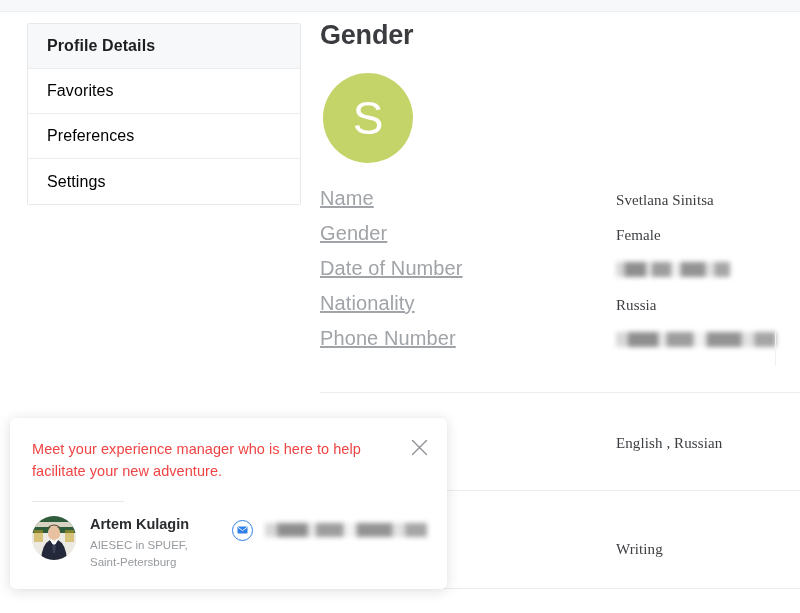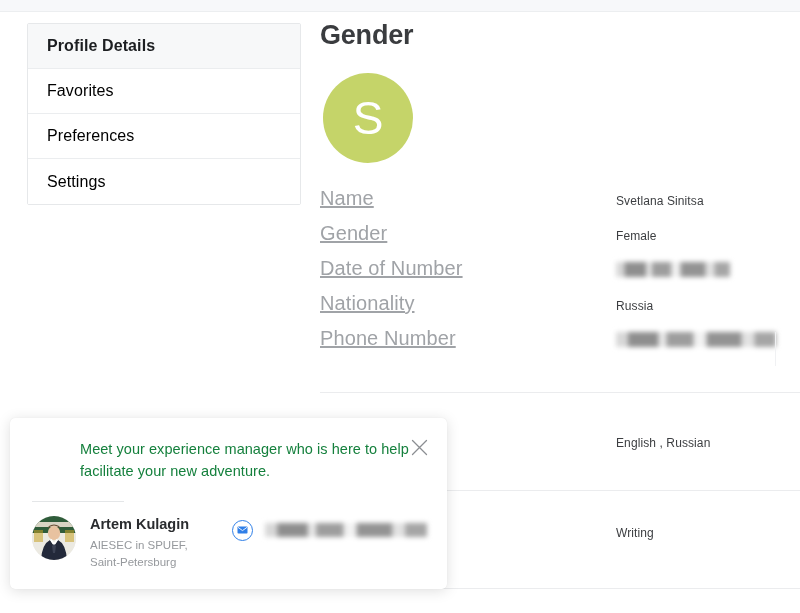--- a/index.html
+++ b/index.html
@@ -94,24 +94,25 @@
     height: 35px;
   }
   .detail-label {
     width: 296px;
     font-size: 20px;
     color: #a0a3a7;
     letter-spacing: 0.1px;
     text-decoration: underline;
   }
   .detail-value {
-    font-size: 12px;
+    font-size: 15px;
     color: #3c3e41;
     letter-spacing: 0.1px;
     white-space: nowrap;
+    font-family: Liberation Serif, serif;
   }
 
   
   .redacted {
     display: inline-block;
     height: 15px;
     border-radius: 1px;
     position: relative;
     top: 2px;
     filter: blur(2.6px);
@@ -154,41 +155,40 @@
   
   .lower-row {
     position: absolute;
     left: 320px;
     width: 480px;
     display: flex;
     align-items: center;
     height: 30px;
   }
   #lower-row-languages { top: 428px; }
-  #lower-row-interests { top: 518px; }
+  #lower-row-interests { top: 534px; }
   .lower-row .detail-label { width: 296px; }
 
   
   .popup {
     position: absolute;
     left: 10px;
     top: 418px;
     width: 437px;
     background: #ffffff;
     border-radius: 5px;
     box-shadow: 0 2px 14px rgba(0,0,0,0.13), 0 0 1px rgba(0,0,0,0.10);
     padding: 20px 20px 18px 22px;
   }
   .popup-text {
     font-size: 14.5px;
     line-height: 1.55;
-    color: #15803d;
+    color: #ef4444;
     width: 355px;
     letter-spacing: 0.05px;
-    margin-left: 48px;
   }
   .popup-close {
     position: absolute;
     top: 18px;
     right: 17px;
     width: 22px;
     height: 22px;
     cursor: pointer;
     display: flex;
     align-items: center;

